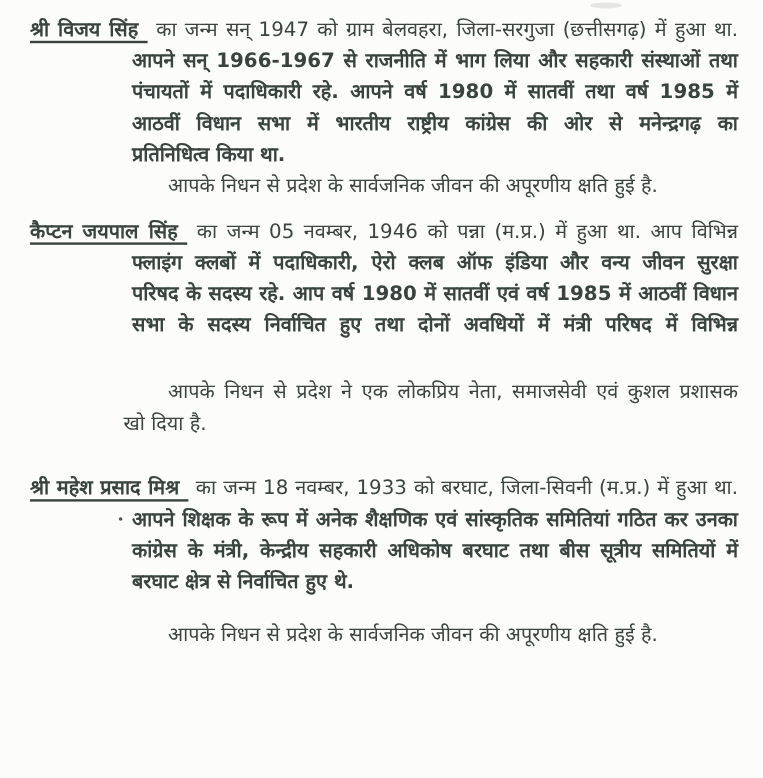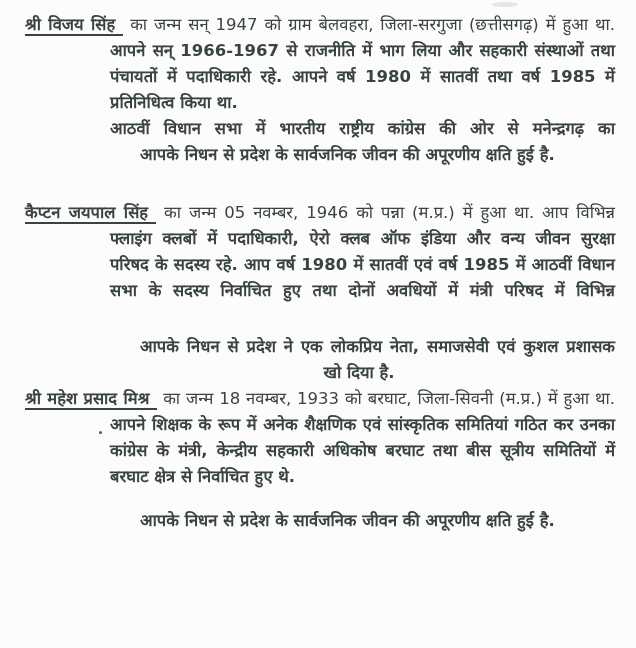--- a/index.html
+++ b/index.html
@@ -19,34 +19,34 @@
     font-size: 16.5px;
     overflow: hidden;
   }
   .line {
     line-height: 26px;
     min-height: 26px;
   }
   
   .l-first { margin-left: 25px; }
   .l-cont  { margin-left: 110px; font-weight: bold; }
-  .l-trib-first { margin-left: 140px; font-weight: 700; }
-  .l-trib-cont  { margin-left: 103px; font-weight: 700; text-align: center; }
+  .l-trib-first { margin-left: 140px; font-weight: 400; }
+  .l-trib-cont  { margin-left: 103px; font-weight: 400; }
   .jst {
     text-align: justify;
     text-align-last: justify;
   }
   .pname {
     font-weight: 700;
     border-bottom: 2px solid #39433f;
     padding-right: 8px;
     white-space: nowrap;
   }
-  .entry-2 { margin-top: 32px; }
-  .entry-3 { }
+  .entry-2 { margin-top: 12px; }
+  .entry-3 { margin-top: 28px; }
   .trib-1 { margin-top: 0; }
   .trib-2 { margin-top: 30px; }
   .trib-3 { margin-top: 18px; }
   
   .scan-dot {
     position: absolute;
     left: 99px;
     top: 431px;
     width: 3px;
     height: 3px;
@@ -71,22 +71,22 @@
   <span class="scan-smudge"></span>
   <span class="scan-dot"></span>
 
   <section class="entry entry-1">
     <div class="line l-first jst">
       <span class="pname">श्री विजय सिंह</span>
       <span class="btext">का जन्म सन् 1947 को ग्राम बेलवहरा, जिला-सरगुजा (छत्तीसगढ़) में हुआ था.</span>
     </div>
     <div class="line l-cont jst">आपने सन् 1966-1967 से राजनीति में भाग लिया और सहकारी संस्थाओं तथा</div>
     <div class="line l-cont jst">पंचायतों में पदाधिकारी रहे. आपने वर्ष 1980 में सातवीं तथा वर्ष 1985 में</div>
+    <div class="line l-cont jst">आठवीं विधान सभा में भारतीय राष्ट्रीय कांग्रेस की ओर से मनेन्द्रगढ़ का</div>
     <div class="line l-cont">प्रतिनिधित्व किया था.</div>
-    <div class="line l-cont jst">आठवीं विधान सभा में भारतीय राष्ट्रीय कांग्रेस की ओर से मनेन्द्रगढ़ का</div>
     <div class="line l-trib-first trib-1">आपके निधन से प्रदेश के सार्वजनिक जीवन की अपूरणीय क्षति हुई है.</div>
   </section>
 
   <section class="entry entry-2">
     <div class="line l-first jst">
       <span class="pname">कैप्टन जयपाल सिंह</span>
       <span class="btext">का जन्म 05 नवम्बर, 1946 को पन्ना (म.प्र.) में हुआ था. आप विभिन्न</span>
     </div>
     <div class="line l-cont jst">फ्लाइंग क्लबों में पदाधिकारी, ऐरो क्लब ऑफ इंडिया और वन्य जीवन सुरक्षा</div>
     <div class="line l-cont jst">परिषद के सदस्य रहे. आप वर्ष 1980 में सातवीं एवं वर्ष 1985 में आठवीं विधान</div>

